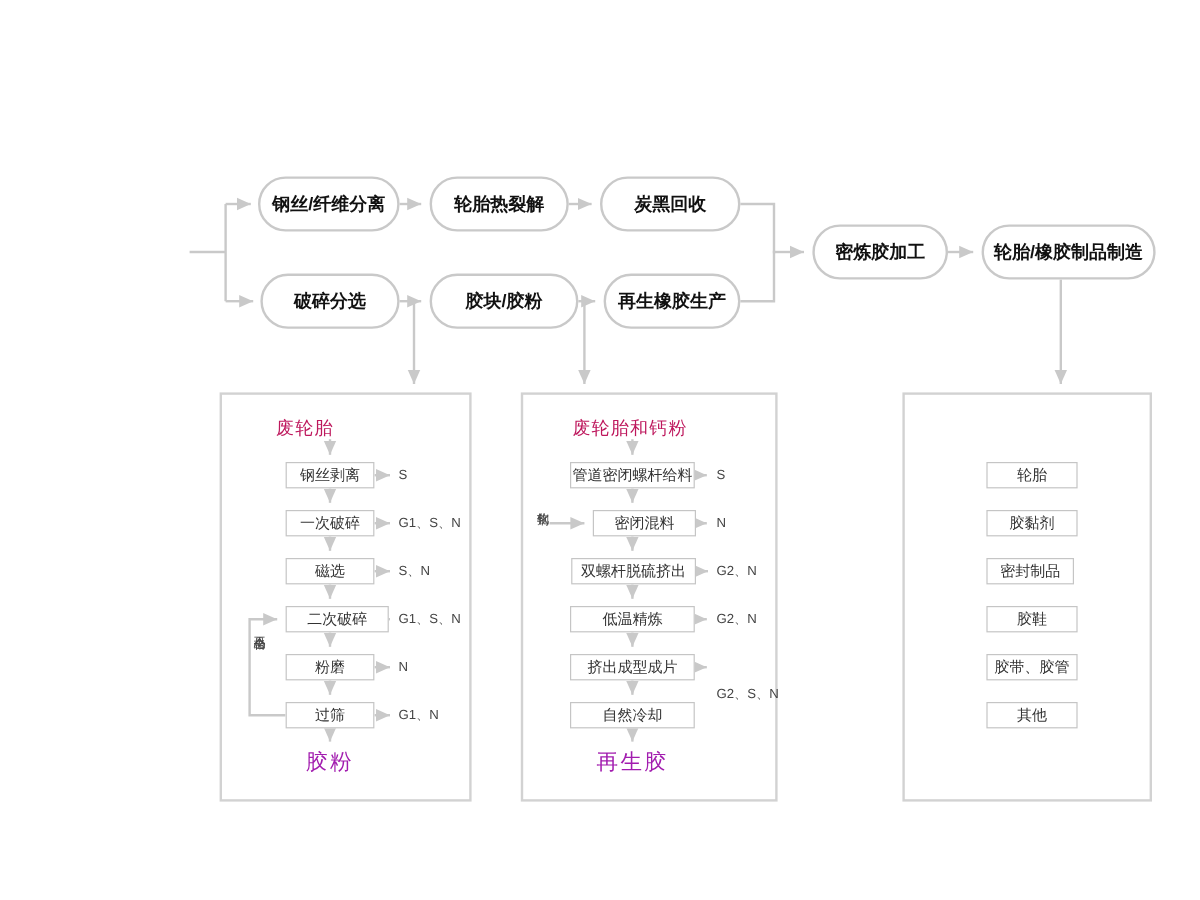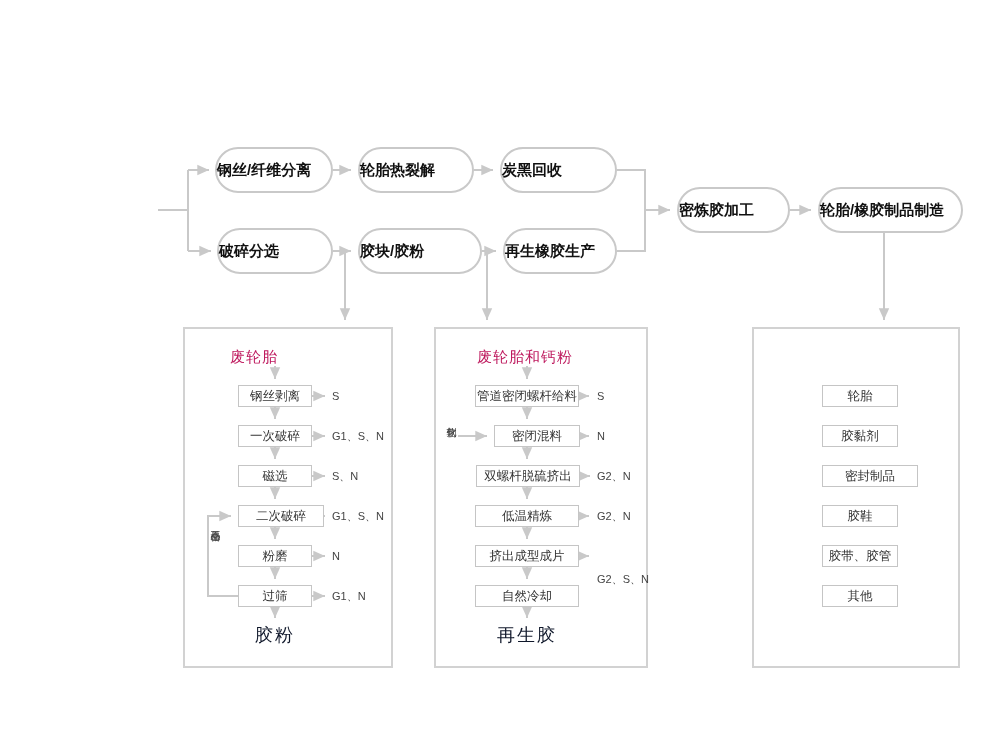--- a/index.html
+++ b/index.html
@@ -2,32 +2,32 @@
 <html><head>
 <meta charset="utf-8">
 <style>
   * { margin:0; padding:0; box-sizing:border-box; }
   html,body { background:#ffffff; }
   body { font-family:"Liberation Sans","DejaVu Sans",sans-serif; }
   .canvas { position:relative; width:1000px; height:750px; background:#fff; overflow:hidden; }
   .wires { position:absolute; left:0; top:0; z-index:1; }
   .node {
     position:absolute; background:#fff; border:2px solid #c9c9c9; border-radius:24px;
-    display:flex; align-items:center; justify-content:flex-start;
+    display:flex; align-items:center; justify-content:center;
     font-weight:bold; font-size:15px; color:#111; z-index:2; white-space:nowrap;
   }
   .panel { position:absolute; background:#fff; border:2px solid #d2d2d2; z-index:0; }
   .ptitle { position:absolute; font-size:15px; color:#be185d; z-index:2; letter-spacing:1px; white-space:nowrap; }
   .sbox {
     position:absolute; background:#fff; border:1px solid #c5c5c5; height:22px;
     display:flex; align-items:center; justify-content:center;
     font-size:12.5px; color:#333; z-index:2; white-space:nowrap;
   }
   .tag { position:absolute; font-size:11px; color:#444; z-index:2; white-space:nowrap; height:14px; line-height:14px; }
-  .outlabel { position:absolute; text-align:center; font-size:18px; color:#0f172a; z-index:2; letter-spacing:2px; white-space:nowrap; }
+  .outlabel { position:absolute; text-align:center; font-size:18px; color:#a21caf; z-index:2; letter-spacing:2px; white-space:nowrap; }
   .vlabel { position:absolute; writing-mode:vertical-rl; text-orientation:upright; font-size:10px; color:#444; z-index:3; line-height:12px; }
 </style>
 </head>
 <body>
 
 <div class="canvas">
 
   <svg class="wires" width="1000" height="750" viewBox="0 0 1000 750">
     <defs>
       <marker id="arr" viewBox="0 0 10 10" refX="9" refY="5" markerWidth="6.5" markerHeight="6.5" orient="auto">
@@ -143,18 +143,18 @@
   <div class="tag" style="left:597px;top:389px">S</div>
   <div class="tag" style="left:597px;top:429px">N</div>
   <div class="tag" style="left:597px;top:469px">G2、N</div>
   <div class="tag" style="left:597px;top:509px">G2、N</div>
   <div class="tag" style="left:597px;top:572px">G2、S、N</div>
   <div class="vlabel" style="left:445px;top:419px">软化剂</div>
   <div class="outlabel" style="left:487px;top:623px;width:80px">再生胶</div>
 
   <div class="sbox" style="left:822px;top:385px;width:76px">轮胎</div>
   <div class="sbox" style="left:822px;top:425px;width:76px">胶黏剂</div>
-  <div class="sbox" style="left:822px;top:465px;width:96px">密封制品</div>
+  <div class="sbox" style="left:822px;top:465px;width:73px">密封制品</div>
   <div class="sbox" style="left:822px;top:505px;width:76px">胶鞋</div>
   <div class="sbox" style="left:822px;top:545px;width:76px">胶带、胶管</div>
   <div class="sbox" style="left:822px;top:585px;width:76px">其他</div>
 
 </div>
 
 </body></html>

